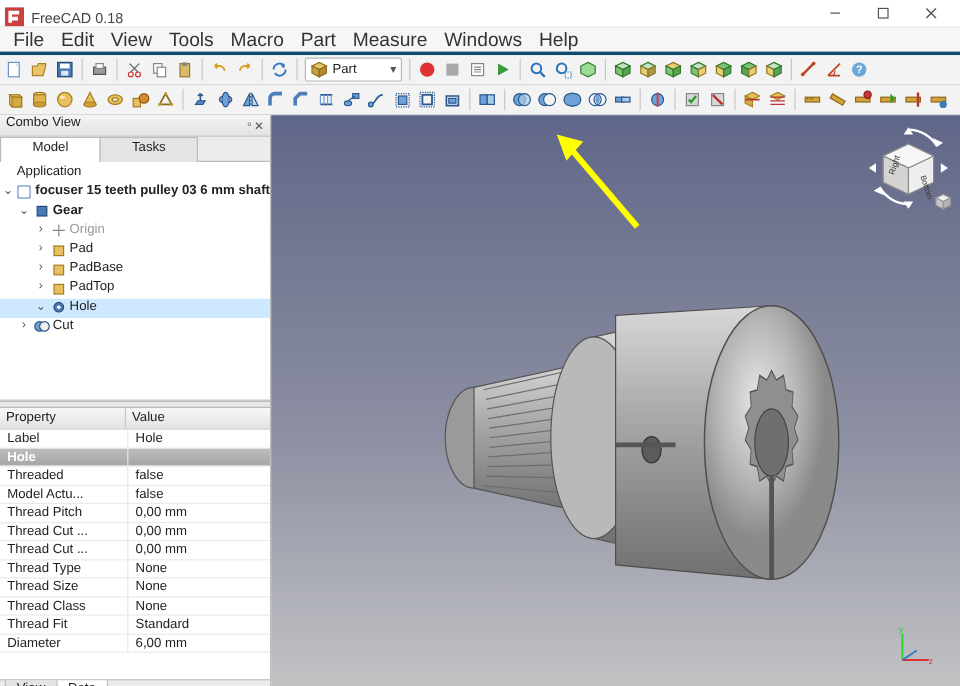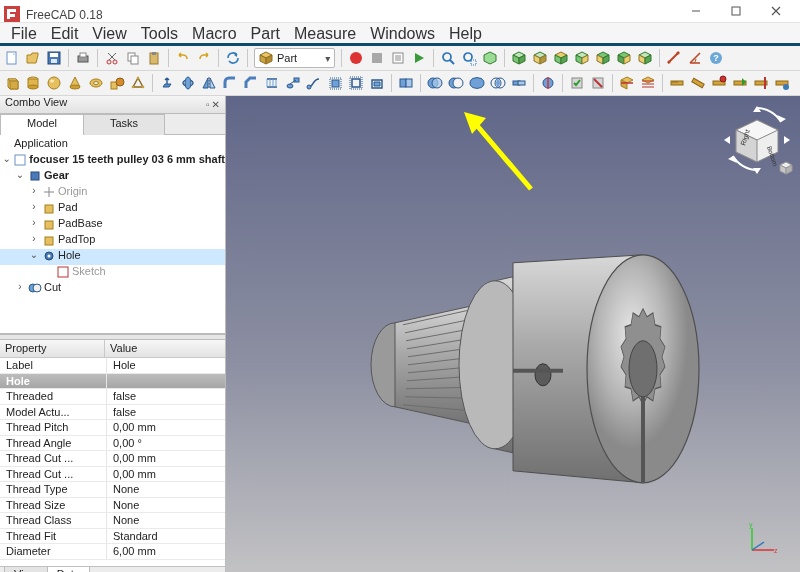--- a/index.html
+++ b/index.html
@@ -565,27 +565,20 @@
           <span>PadTop</span>
         </div>
       <div class="trow sel" style="padding-left:28px">
           <span class="tw">⌄</span>
           <svg class="tic" viewBox="0 0 14 14">
             <circle cx="7" cy="7" r="4" fill="#4a79b8" stroke="#254a78"></circle>
             <circle cx="7" cy="7" r="1.5" fill="#fff"></circle>
           </svg>
           <span>Hole</span>
         </div>
-      <div class="trow" style="padding-left:42px">
-          <span class="tw"></span>
-          <svg class="tic" viewBox="0 0 14 14">
-            <rect x="2" y="2" width="10" height="10" fill="none" stroke="#b33"></rect>
-          </svg>
-          <span style="color:#999">Sketch</span>
-        </div>
       <div class="trow" style="padding-left:14px">
           <span class="tw">›</span>
           <svg class="tic" viewBox="0 0 14 14">
             <circle cx="5" cy="7" r="4" fill="#6fa0d6" stroke="#29588e"></circle>
             <circle cx="9" cy="7" r="4" fill="#f0f0f0" stroke="#29588e"></circle>
           </svg>
           <span>Cut</span>
         </div>
     </div>
     <div class="propsplit"></div>
@@ -607,24 +600,20 @@
             <div class="c1">Threaded</div>
             <div class="c2">false</div>
           </div>
         <div class="prow">
             <div class="c1">Model Actu...</div>
             <div class="c2">false</div>
           </div>
         <div class="prow">
             <div class="c1">Thread Pitch</div>
             <div class="c2">0,00 mm</div>
-          </div>
-        <div class="prow">
-            <div class="c1">Thread Angle</div>
-            <div class="c2">0,00 °</div>
           </div>
         <div class="prow">
             <div class="c1">Thread Cut ...</div>
             <div class="c2">0,00 mm</div>
           </div>
         <div class="prow">
             <div class="c1">Thread Cut ...</div>
             <div class="c2">0,00 mm</div>
           </div>
         <div class="prow">

